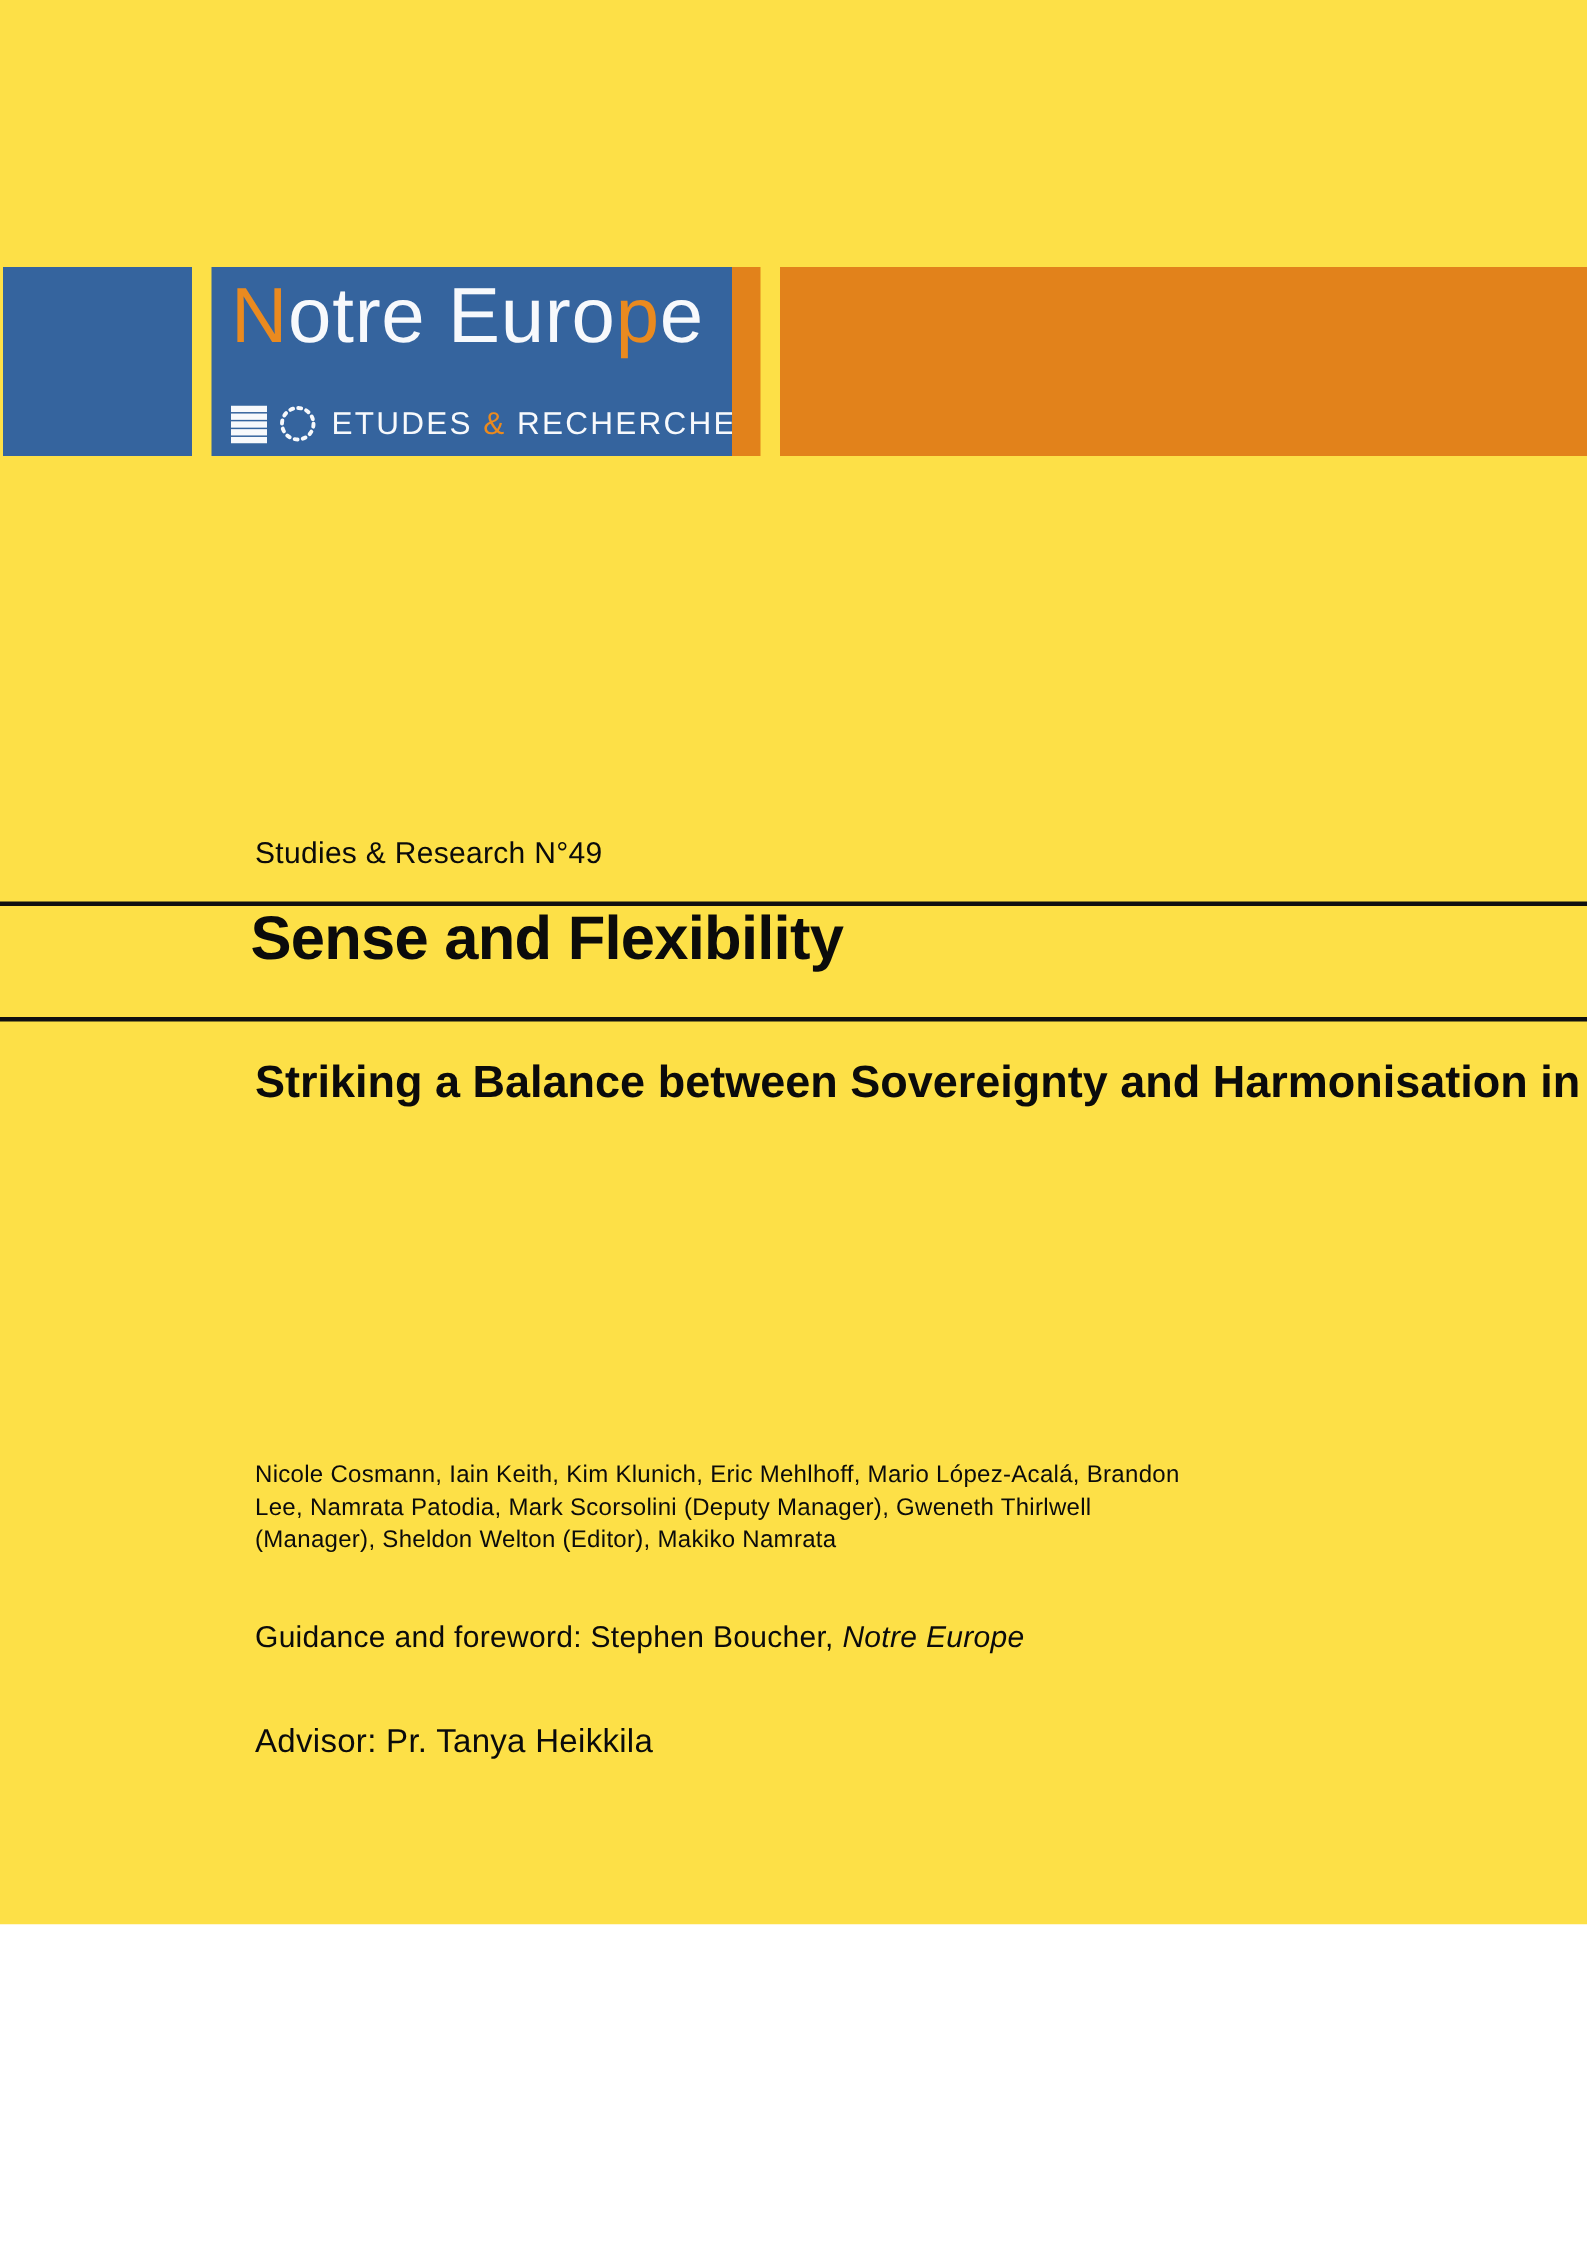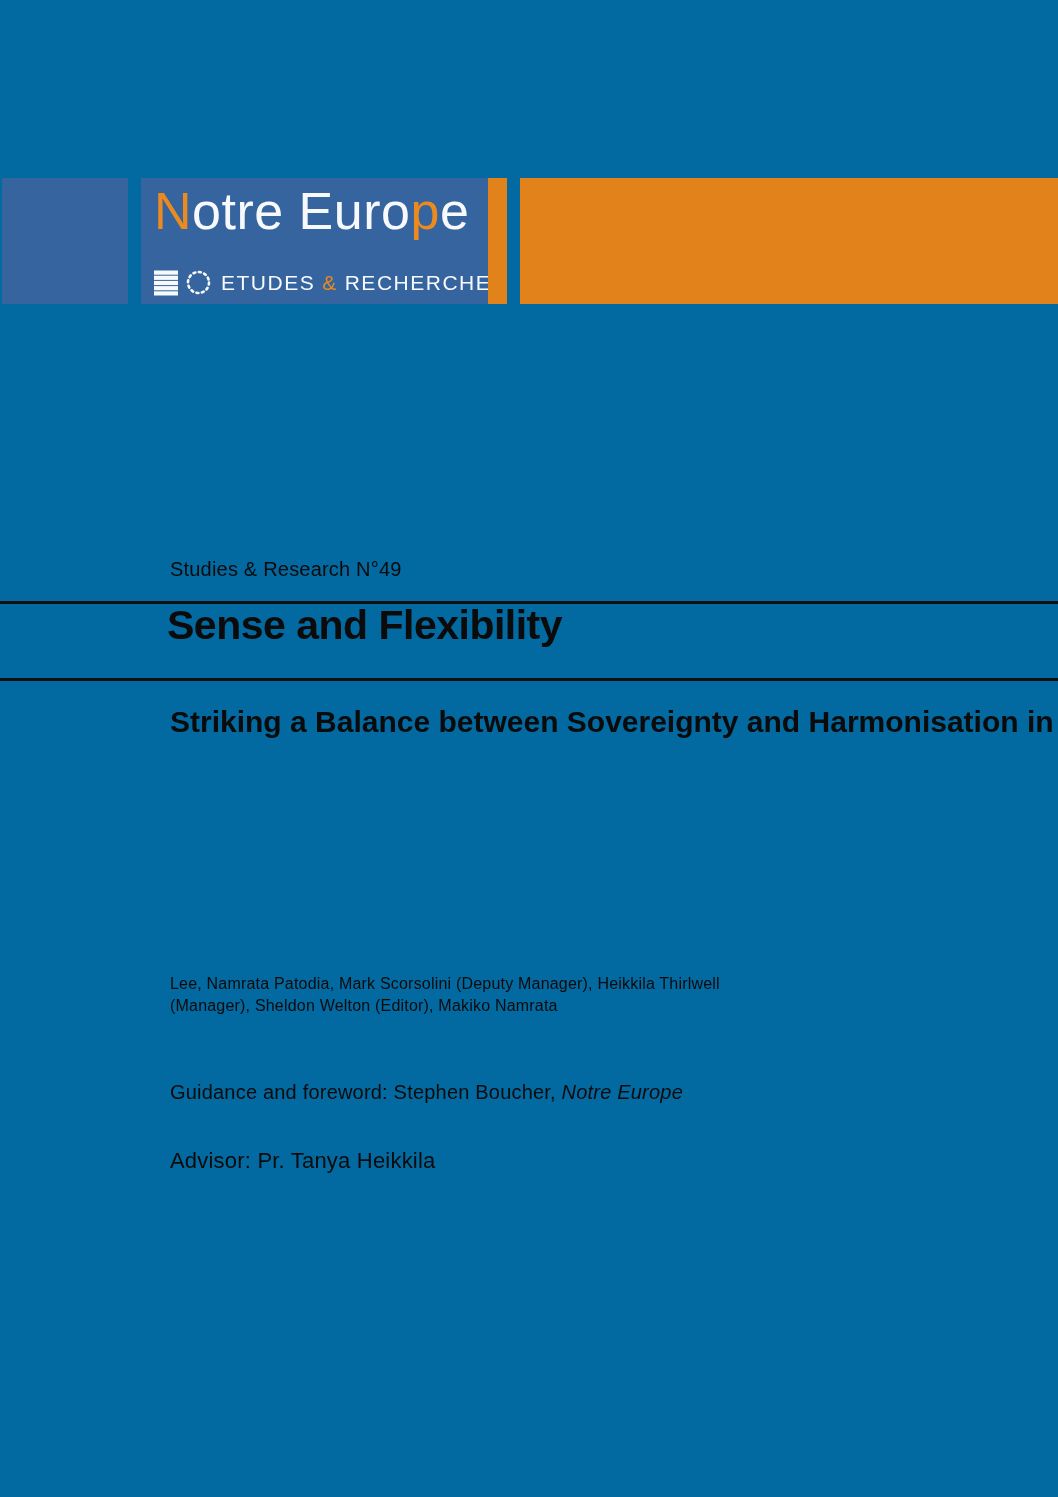--- a/index.html
+++ b/index.html
@@ -1,20 +1,20 @@
 <!DOCTYPE html>
 <html><head>
 <meta charset="utf-8">
 <style>
   html, body { margin: 0; padding: 0; background: #ffffff; }
   .page {
     position: relative;
     width: 1058px;
-    height: 1497px;
-    background: #0369a1;
+    height: 1283px;
+    background: #fde047;
     overflow: hidden;
     font-family: "Liberation Sans", "DejaVu Sans", sans-serif;
     color: #0b0b0b;
   }
 
   
   .hdr-left-square {
     position: absolute; left: 2px; top: 178px;
     width: 126px; height: 126px; background: #35649E;
   }
@@ -119,21 +119,22 @@
   <div class="series">Studies &amp; Research N°49</div>
   <div class="rule rule-top"></div>
   <h1 class="doc-title">Sense and Flexibility</h1>
   <div class="rule rule-bottom"></div>
 
   <div class="subtitle">
     <div>Striking a Balance between Sovereignty and Harmonisation in</div>
   </div>
 
   <div class="authors">
-    <div>Lee, Namrata Patodia, Mark Scorsolini (Deputy Manager), Heikkila Thirlwell</div>
+    <div>Nicole Cosmann, Iain Keith, Kim Klunich, Eric Mehlhoff, Mario López-Acalá, Brandon</div>
+    <div>Lee, Namrata Patodia, Mark Scorsolini (Deputy Manager), Gweneth Thirlwell</div>
     <div>(Manager), Sheldon Welton (Editor), Makiko Namrata</div>
   </div>
 
   <div class="guidance"><span>Guidance and foreword: Stephen Boucher, </span><span class="em">Notre Europe</span></div>
 
   <div class="advisor">Advisor: Pr. Tanya Heikkila</div>
 
 </div>
 
 </body></html>

